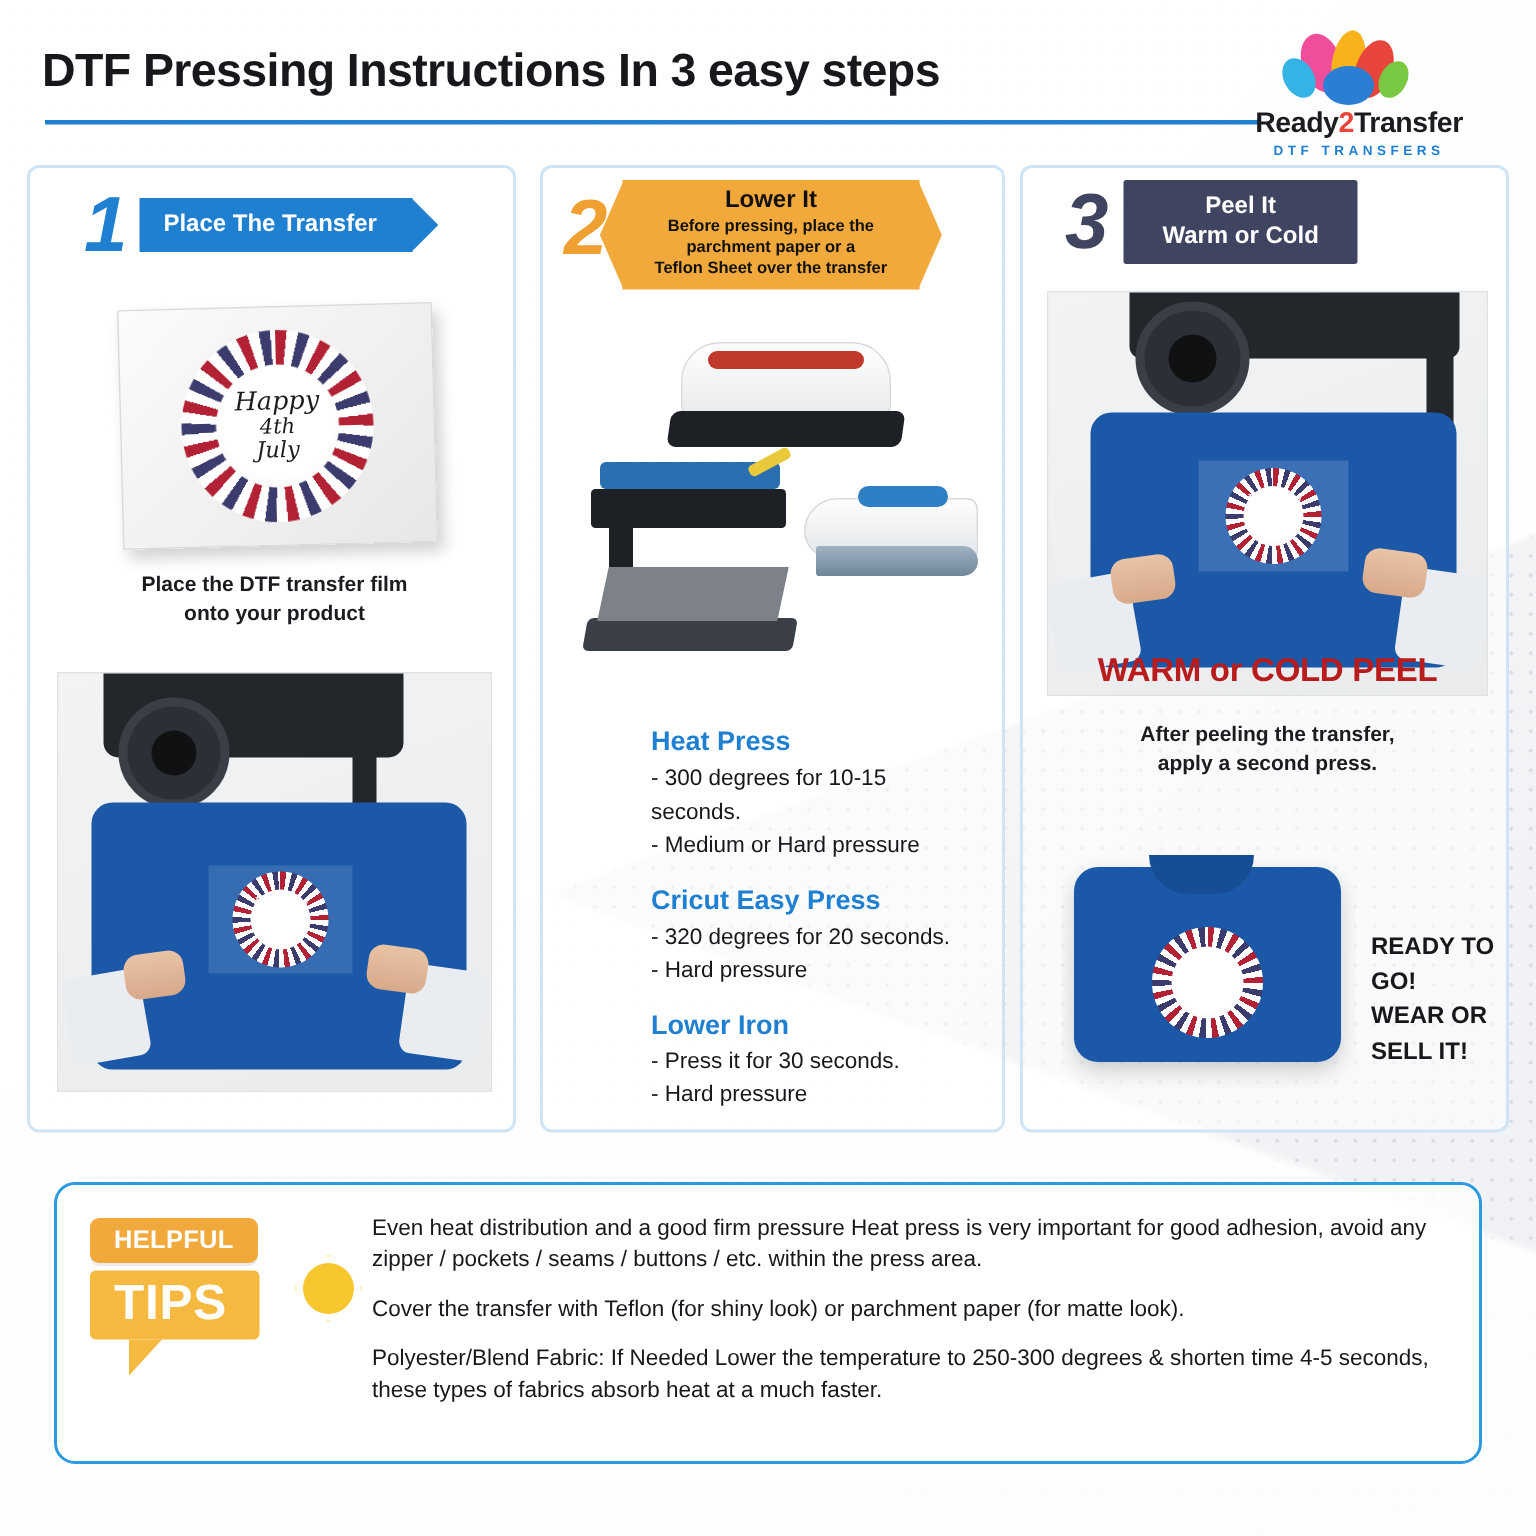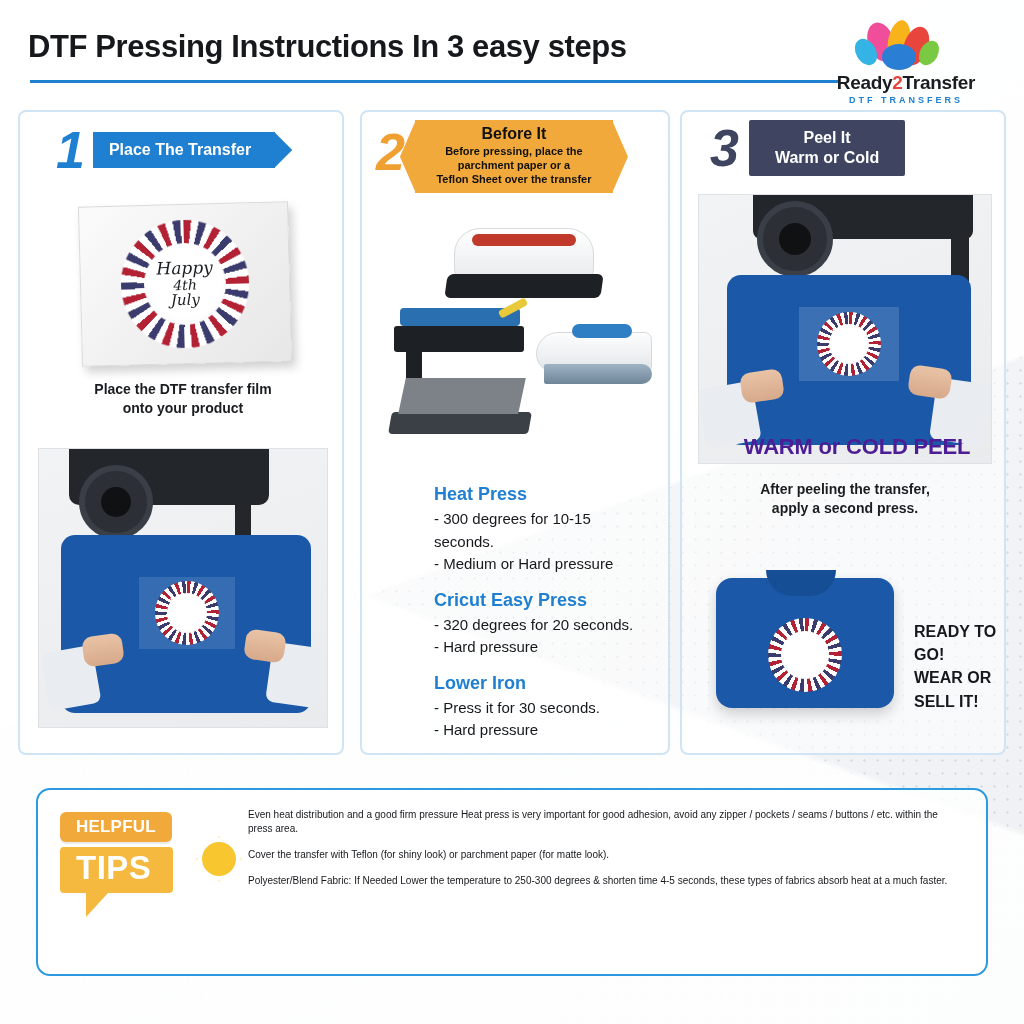--- a/index.html
+++ b/index.html
@@ -137,23 +137,22 @@
   }
   .hand { position:absolute; background: linear-gradient(180deg,#e9c3a6,#d7a98a); border-radius: 10px; }
   .sleeve { position:absolute; background:#e9edf2; border-radius: 8px; }
   .machine { position:absolute; background:#23262b; border-radius: 6px; }
 
   
   .spec-h { font-size: 18px; font-weight: bold; color: #1f7fd0; margin-bottom: 3px; }
   .spec-l { font-size: 15px; font-weight: normal; color: #16181c; line-height: 1.5; }
 
   .warm-peel {
-    text-align: center; font-size: 22px; font-weight: bold; color: #4c1d95;
+    text-align: center; font-size: 22px; font-weight: bold; color: #b91c1c;
     letter-spacing: -0.2px;
-    margin-left: 12px;
   }
   .ready-go { font-size: 16px; font-weight: bold; color: #16181c; line-height: 1.45; }
 
   
   .tips {
     position: absolute; left: 36px; top: 788px; width: 952px; height: 188px;
     border: 2px solid #2b9ae0; border-radius: 14px; background: rgba(255,255,255,0.8);
   }
   .tips-badge { position: absolute; left: 22px; top: 22px; width: 170px; }
   .tips-h {
@@ -173,21 +172,21 @@
   .sun {
     position:absolute; right:-6px; top:30px; width:34px; height:34px; border-radius:50%;
     background:#f8c62e; box-shadow:0 0 0 4px #fff;
   }
   .sun::before, .sun::after{
     content:""; position:absolute; left:50%; top:50%; width:46px; height:4px;
     background:#f8c62e; transform:translate(-50%,-50%) rotate(0deg); border-radius:2px; z-index:-1;
   }
   .sun::after { transform:translate(-50%,-50%) rotate(90deg); }
   .tips-text { position: absolute; left: 210px; top: 18px; right: 22px; }
-  .tips-p { font-size: 10px; color: #16181c; line-height: 1.4; margin-bottom: 12px; }
+  .tips-p { font-size: 15px; color: #16181c; line-height: 1.4; margin-bottom: 12px; }
 </style>
 </head>
 <body>
 
 <div class="page"></div>
 
 <div class="inner">
 
   <div class="header">
     <div class="title">DTF Pressing Instructions In 3 easy steps</div>
@@ -247,21 +246,21 @@
             <div style="font-size:10px;">July</div>
           </div>
         </div>
       </div>
     </div>
 
     <div class="card card2">
       <div class="banner" style="left:14px;top:8px;align-items:flex-start;">
         <div class="step-num num-orange" style="margin-right:10px;margin-top:6px;">2</div>
         <div class="ribbon-orange" style="width:198px;">
-          <div class="t1">Before It</div>
+          <div class="t1">Lower It</div>
           <div class="t2" style="white-space:pre-line;">Before pressing, place the
 parchment paper or a
 Teflon Sheet over the transfer</div>
         </div>
       </div>
 
       <div class="photo photo-press" style="left:14px;top:100px;width:282px;height:250px;border:none;background:transparent;">
 
         <div style="position:absolute;left:78px;top:16px;width:140px;height:52px;background:linear-gradient(180deg,#ffffff,#e8eaec);border-radius:26px 26px 10px 10px;border:1px solid #d7dade;"></div>
         <div style="position:absolute;left:96px;top:22px;width:104px;height:12px;background:#c0392b;border-radius:6px;"></div>

